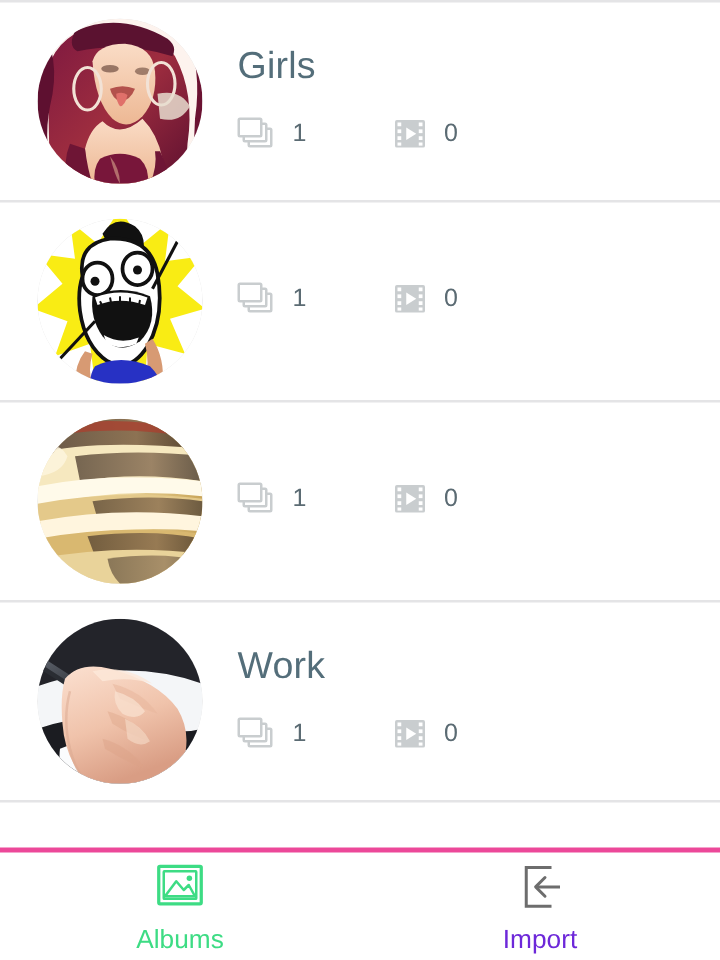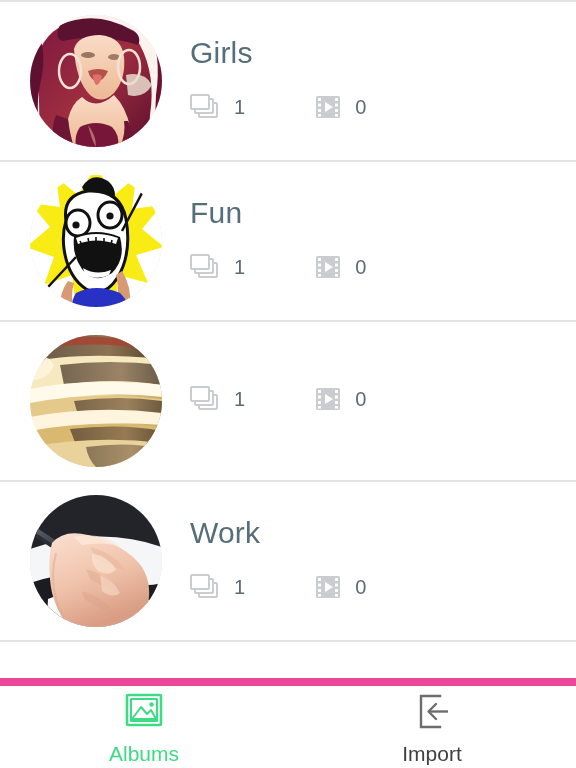--- a/index.html
+++ b/index.html
@@ -70,32 +70,32 @@
   .ico-photos i.b2 { width:20px; height:16px; left:4px;  top:4px; }
   .ico-photos i.b1 { width:20px; height:16px; left:0;    top:0;  }
 
   
   .ico-video { width:26px; height:26px; position:relative; }
 
   
   .tabbar {
     position:absolute; left:0; right:0; bottom:0;
     height:90px; background:#ffffff;
-    border-top:8px solid #ec4899;
+    border-top:4px solid #ec4899;
     display:flex;
     justify-content:flex-end;
   }
   .tab {
     flex:1 1 0;
     display:flex; flex-direction:column;
     align-items:center; justify-content:center;
     gap:10px;
   }
   .tab-icon { width:46px; height:42px; display:flex; align-items:center; justify-content:center; }
-  .tab-label { font-size:21px; color:#404040; line-height:1; }
+  .tab-label { font-size:21px; color:#6d28d9; line-height:1; }
   .tab.active .tab-label { color:#3ddc84; }
 </style>
 </head>
 <body>
 
 <div class="app">
 
   <div class="list">
 
     <div class="row">
@@ -182,21 +182,20 @@
           <path d="M53 93 Q66 101 81 95 L79 100 Q66 106 55 99 Z" fill="#ffffff"></path>
           <path d="M50 66 L52 70 M58 63 L59 68 M66 62 L66 68 M74 63 L74 68 M82 65 L81 70" stroke="#111111" stroke-width="1.6"></path>
           <path d="M44 108 Q40 122 44 132 L30 132 Q30 116 38 106 Z" fill="#d79a73"></path>
           <path d="M92 96 Q102 112 100 132 L86 132 Q90 114 86 100 Z" fill="#d79a73"></path>
           <path d="M46 118 Q66 108 90 118 Q98 126 98 132 L42 132 Q42 124 46 118 Z" fill="#2731c4"></path>
           <path d="M18 112 L46 82" stroke="#111111" stroke-width="2.5"></path>
           <path d="M112 18 L92 56" stroke="#111111" stroke-width="2.5"></path>
         </svg>
       </div>
       <div class="row-body">
-        <div class="album-title">Fun</div>
         <div class="counts">
           <div class="count-group">
             <span class="ico-photos">
                 <i class="b3"></i>
                 <i class="b2"></i>
                 <i class="b1"></i>
               </span>
             <span class="count-val">1</span>
           </div>
           <div class="count-group videos">

